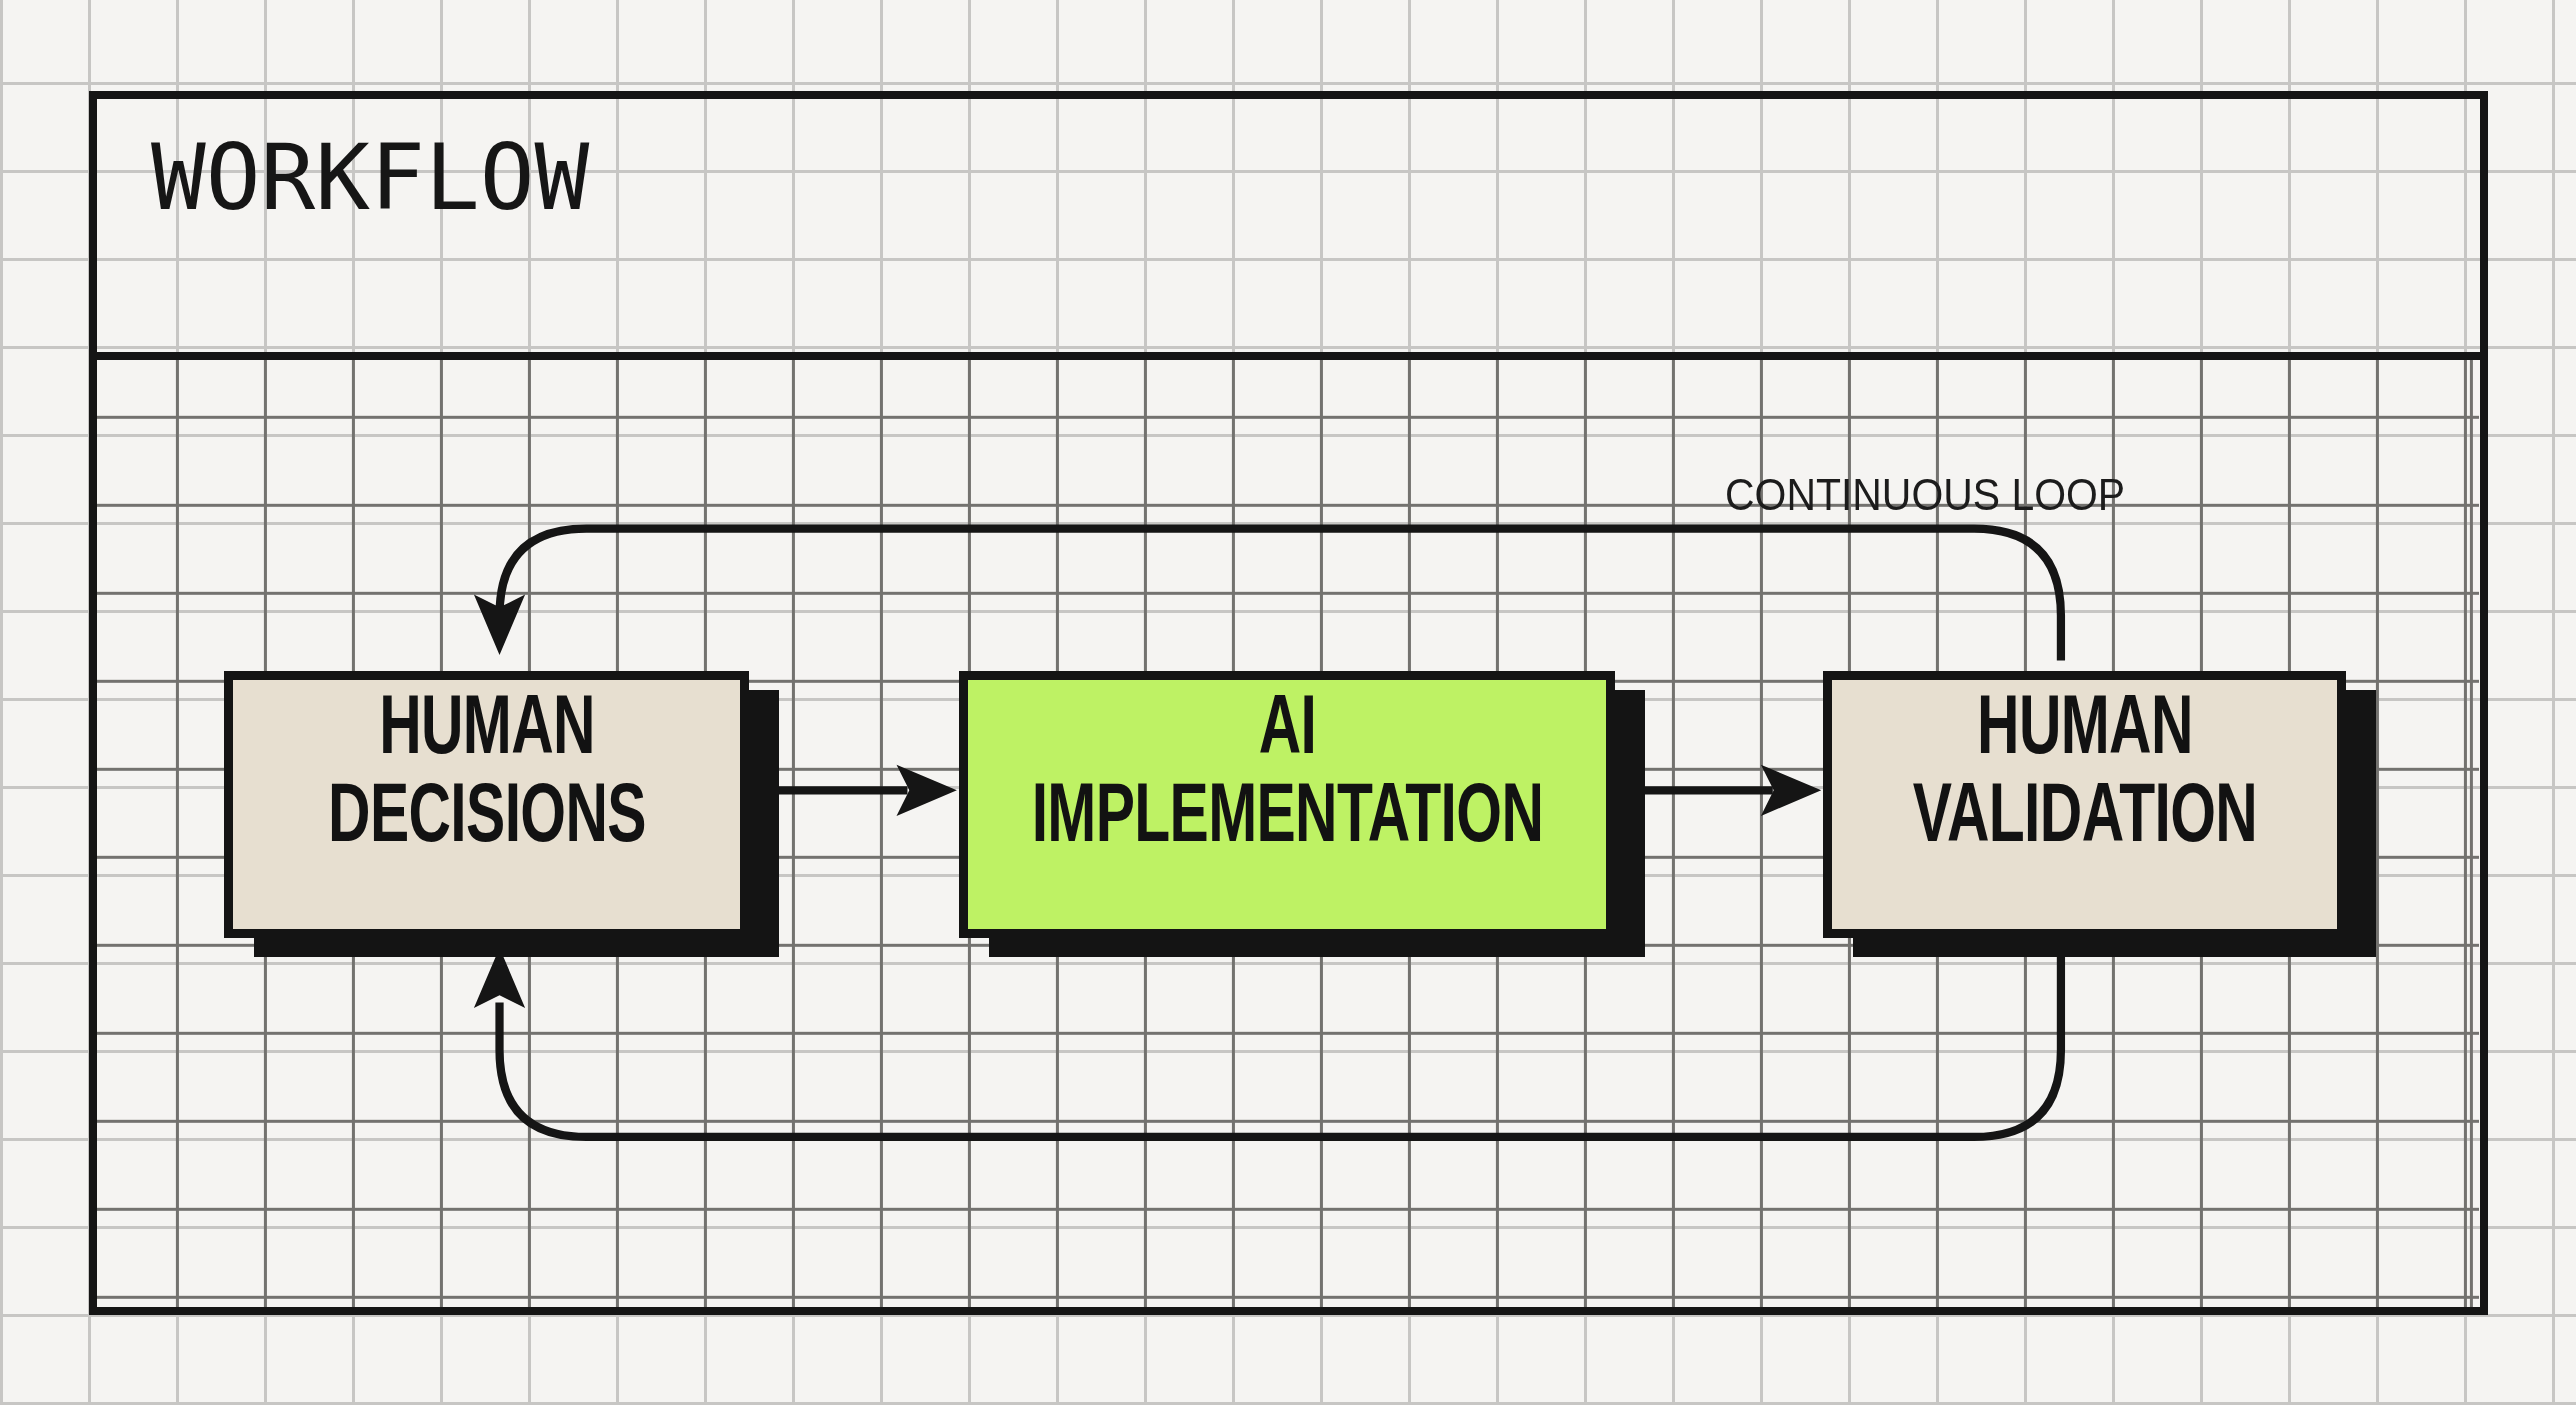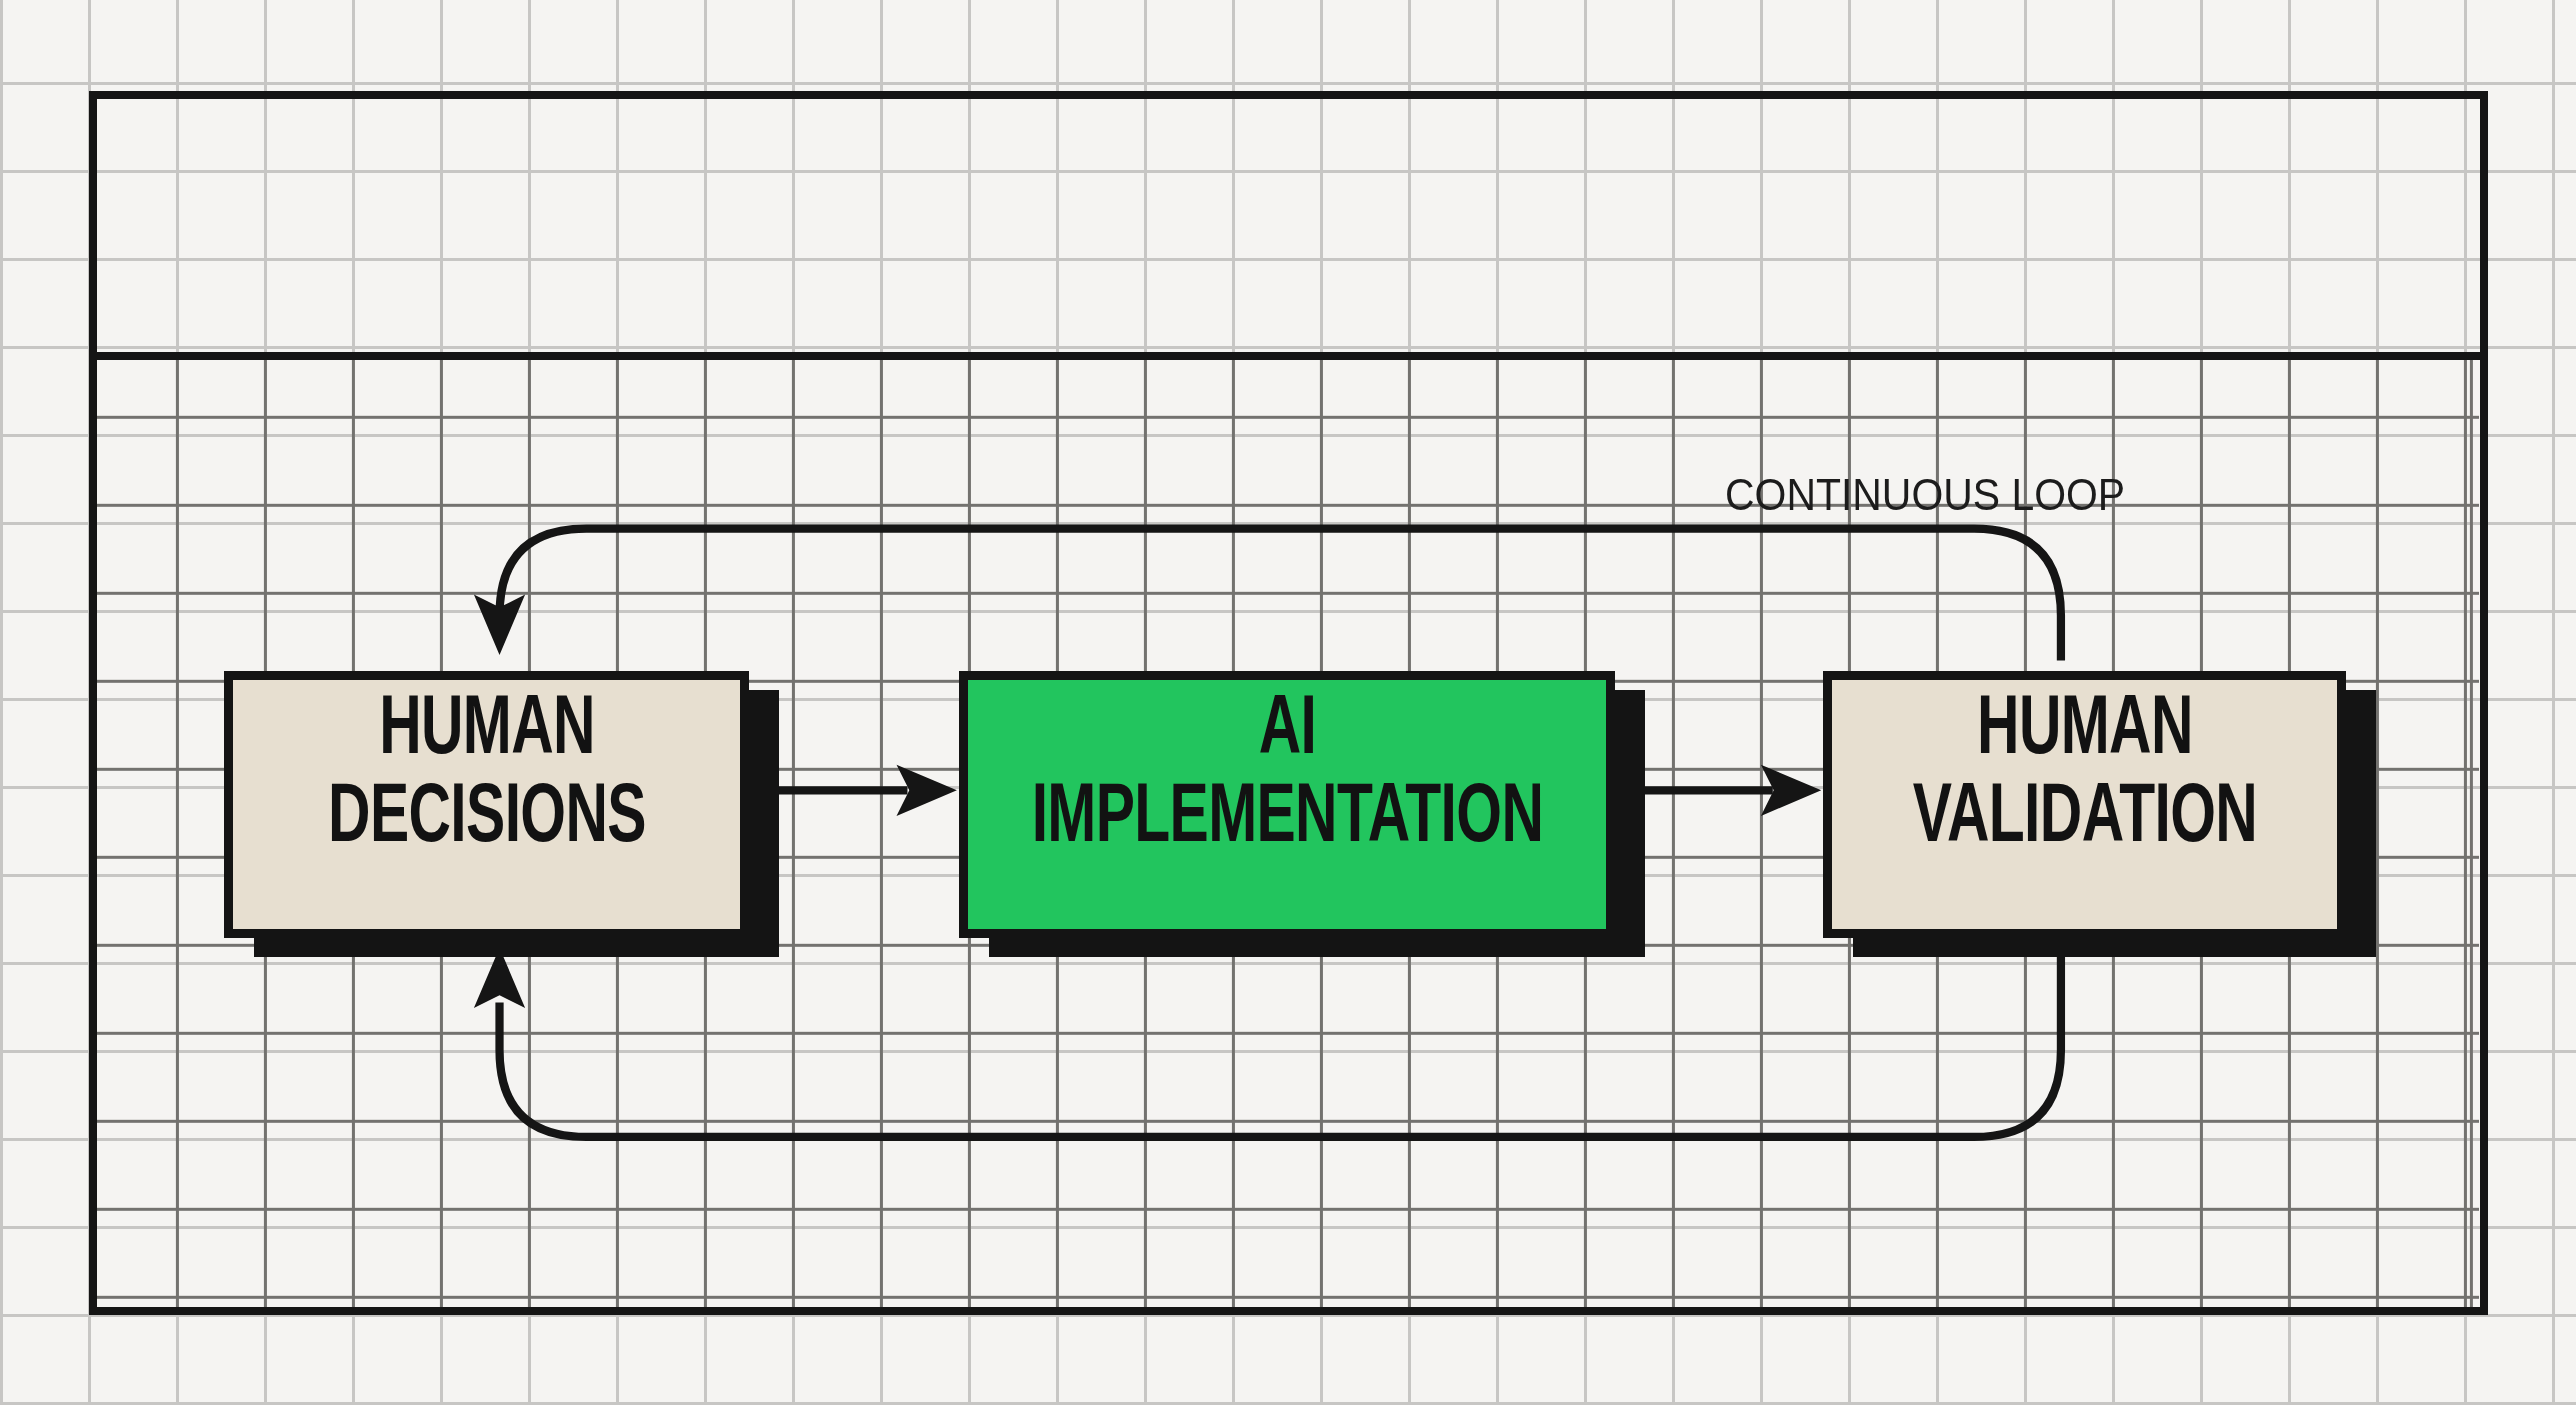--- a/index.html
+++ b/index.html
@@ -87,37 +87,38 @@
   <path d="M850 864 H992"></path>
   <polygon points="1046,864 980,836 994,864 980,892"></polygon>
 
   <path d="M1798 864 H1938"></path>
   <polygon points="1991,864 1925,836 1939,864 1925,892"></polygon>
 </svg>
 
 <div class="frame">
   <div class="title-band">
     <div class="page-title">
+      <div>WORKFLOW</div>
     </div>
   </div>
 </div>
 
 <div class="node node-decisions">
   <div class="shadow"></div>
   <div class="face" style="background-color: rgb(231, 223, 208);">
     <div class="label">
       <div>HUMAN</div>
       <div>DECISIONS</div>
     </div>
   </div>
 </div>
 
 <div class="node node-ai">
   <div class="shadow"></div>
-  <div class="face" style="background-color: #22c55e;">
+  <div class="face" style="background-color: #bef264;">
     <div class="label">
       <div>AI</div>
       <div>IMPLEMENTATION</div>
     </div>
   </div>
 </div>
 
 <div class="node node-validation">
   <div class="shadow"></div>
   <div class="face" style="background-color: rgb(231, 223, 208);">

